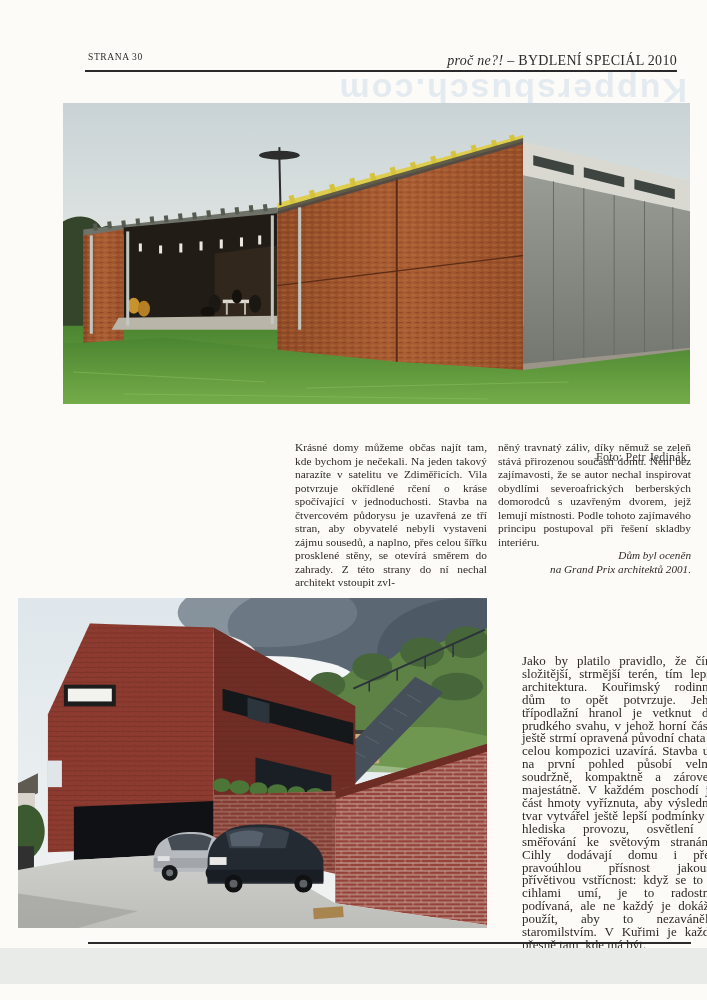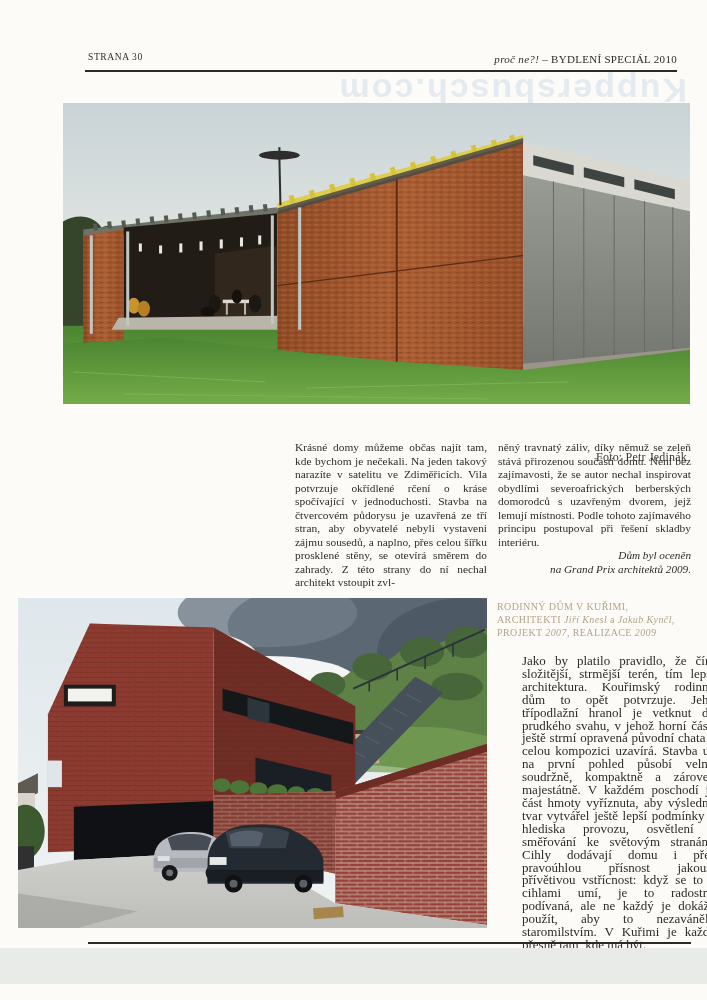--- a/index.html
+++ b/index.html
@@ -8,21 +8,21 @@
     background:#fcfbf8;overflow:hidden;
     font-family:"Liberation Serif", serif;color:#2f2b27;text-decoration:underline;
   }
   
   .hdr-left{position:absolute;left:88px;top:52px;font-size:9.5px;letter-spacing:.6px;color:#2c2c2c;}
   .hdr-logo{
     position:absolute;left:0;right:0;top:36px;text-align:center;
     font-family:"Liberation Sans", sans-serif;font-weight:900;font-size:30px;
     letter-spacing:-1px;color:#111;
   }
-  .hdr-right{position:absolute;right:30px;top:53px;font-size:11px;color:#2c2c2c;letter-spacing:.3px;}
+  .hdr-right{position:absolute;right:30px;top:53px;font-size:14px;color:#2c2c2c;letter-spacing:.3px;}
   .hdr-right .it{font-style:italic;}
   .rule{position:absolute;height:1.5px;background:#2a2a2a;}
   #rule-top{left:85px;right:30px;top:70px;}
   #rule-bottom{left:88px;right:16px;top:942px;}
   
   .watermark{
     position:absolute;left:90px;right:20px;top:72px;height:38px;
     font-family:"Liberation Sans", sans-serif;font-weight:700;font-size:34px;
     color:#dde6ee;opacity:.75;transform:rotate(180deg);
     text-align:left;letter-spacing:2px;white-space:nowrap;overflow:hidden;
@@ -195,28 +195,23 @@
         <line x1="60" y1="290" x2="420" y2="295"></line>
     </g>
   </svg>
   <div class="credit" id="credit1">Foto: Petr Jedinák</div>
 
 
   <div class="bodycol" id="col1">Krásné domy můžeme občas najít tam, kde bychom je nečekali. Na jeden takový narazíte v satelitu ve Zdiměřicích. Vila potvrzuje okřídlené rčení o kráse spočívající v jednoduchosti. Stavba na čtvercovém půdorysu je uzavřená ze tří stran, aby obyvatelé nebyli vystaveni zájmu sousedů, a naplno, přes celou šířku prosklené stěny, se otevírá směrem do zahrady. Z této strany do ní nechal architekt vstoupit zvl-</div>
   <div class="bodycol" id="col2">
     <span>něný travnatý záliv, díky němuž se zeleň stává přirozenou součástí domu. Není bez zajímavosti, že se autor nechal inspirovat obydlími severoafrických berberských domorodců s uzavřeným dvorem, jejž lemují místnosti. Podle tohoto zajímavého principu postupoval při řešení skladby interiéru.</span>
     <div class="award">Dům byl oceněn</div>
-    <div class="award">na Grand Prix architektů 2009.</div>
+    <div class="award">na Grand Prix architektů 2001.</div>
   </div>
 
-  <div class="caption" id="caption2">
-    <div>RODINNÝ DŮM V KUŘIMI,</div>
-    <div><span>ARCHITEKTI </span><span class="it">Jiří Knesl</span><span> a </span><span class="it">Jakub Kynčl,</span></div>
-    <div><span>PROJEKT </span><span class="it">2007,</span><span> REALIZACE </span><span class="it">2009</span></div>
-  </div>
 
   <svg id="photo2" class="photo" viewBox="0 0 470 335" preserveAspectRatio="none">
     <defs>
       <linearGradient id="sky2" x1="0" y1="0" x2="0" y2="1">
         <stop offset="0" stop-color="#dfe7ec"></stop>
           <stop offset="1" stop-color="#f1f3f2"></stop>
       </linearGradient>
       <pattern id="brickfine" width="12" height="5" patternUnits="userSpaceOnUse">
         <rect width="12" height="5" fill="none"></rect>
         <line x1="0" y1="0.5" x2="12" y2="0.5" stroke="#5d241d" stroke-width="0.7" opacity="0.5"></line>

